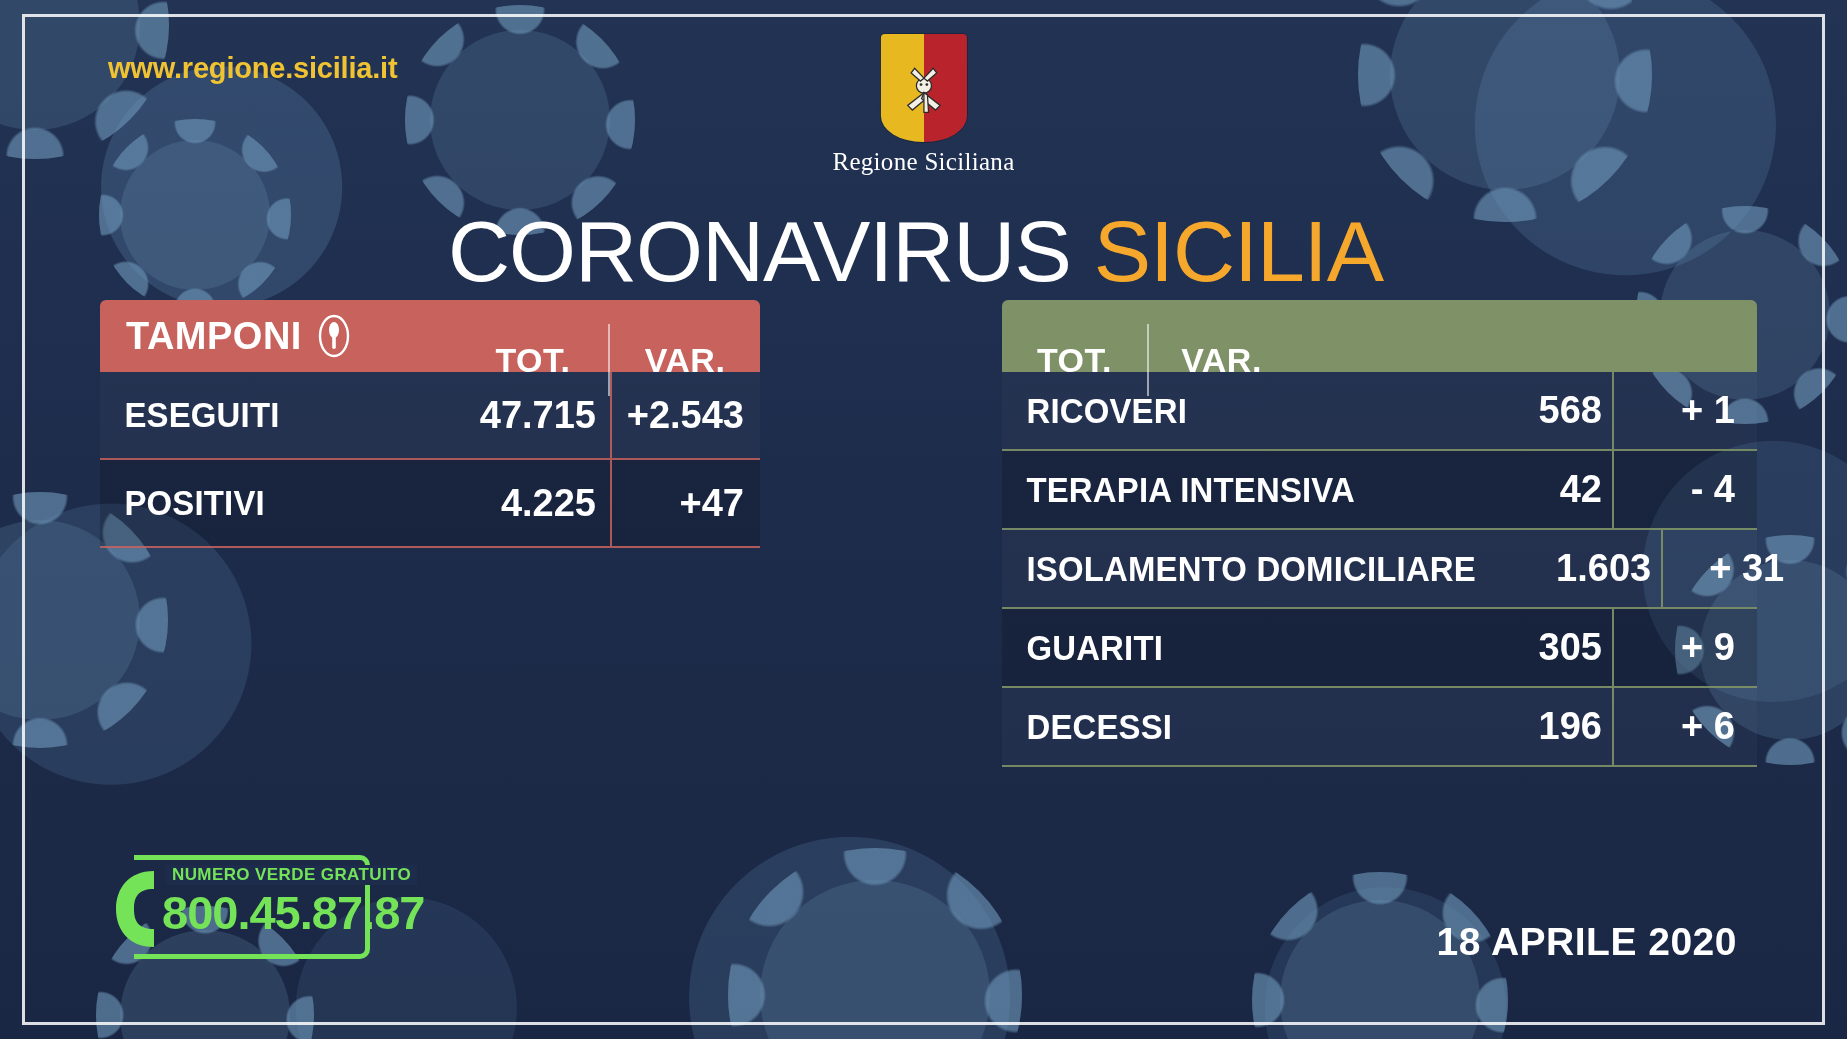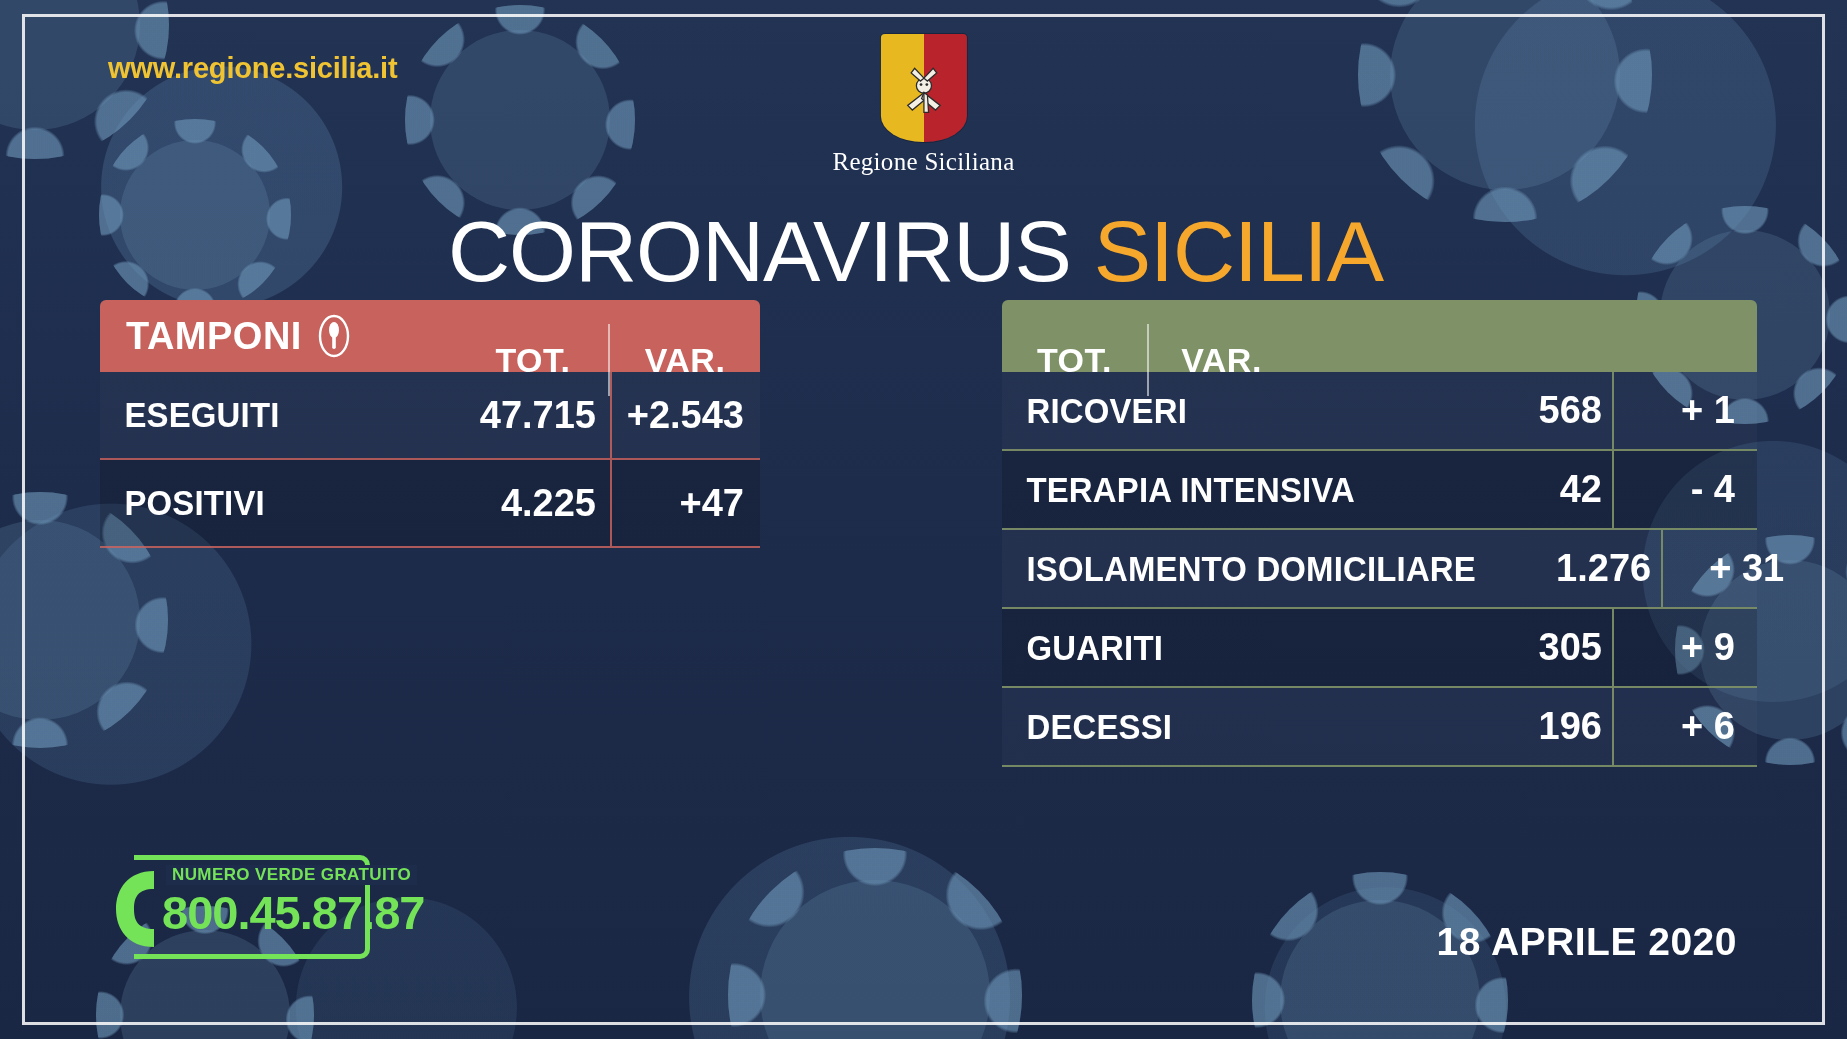--- a/index.html
+++ b/index.html
@@ -343,21 +343,21 @@
         <div class="c-tot">568</div>
         <div class="c-var">+ 1</div>
       </div>
       <div class="row">
         <div class="c-label">TERAPIA INTENSIVA</div>
         <div class="c-tot">42</div>
         <div class="c-var">- 4</div>
       </div>
       <div class="row">
         <div class="c-label">ISOLAMENTO DOMICILIARE</div>
-        <div class="c-tot">1.276</div>
+        <div class="c-tot">1.603</div>
         <div class="c-var">+ 31</div>
       </div>
       <div class="row">
         <div class="c-label">GUARITI</div>
         <div class="c-tot">305</div>
         <div class="c-var">+ 9</div>
       </div>
       <div class="row">
         <div class="c-label">DECESSI</div>
         <div class="c-tot">196</div>

